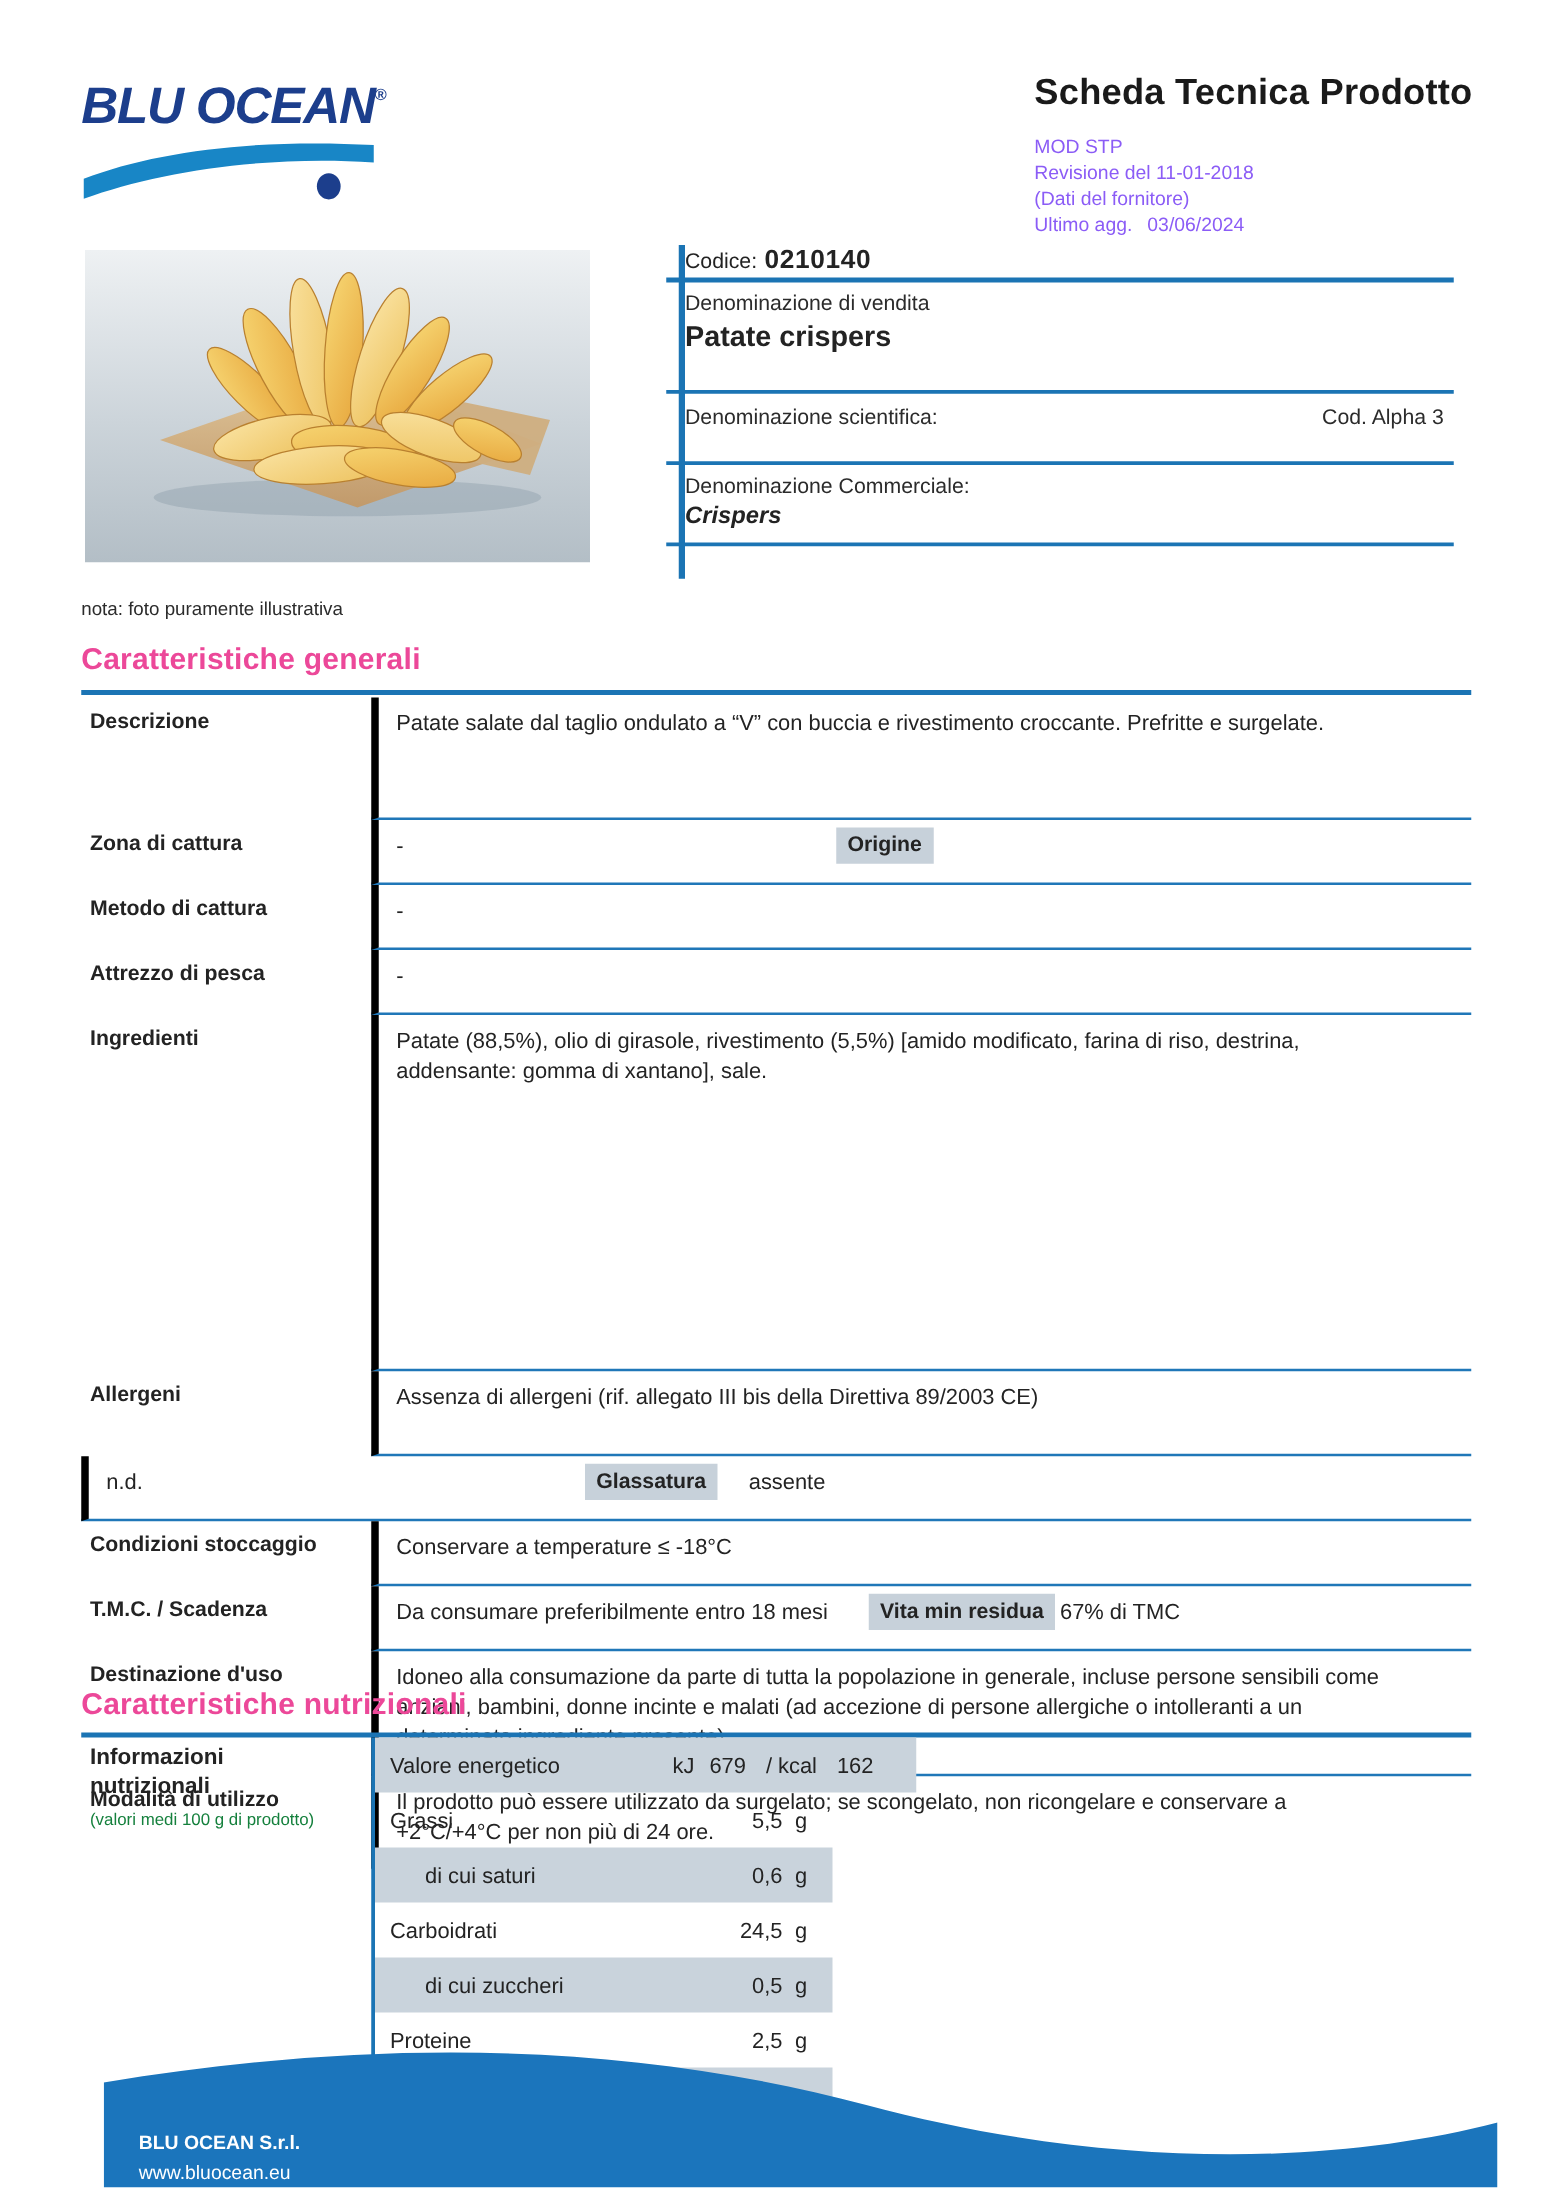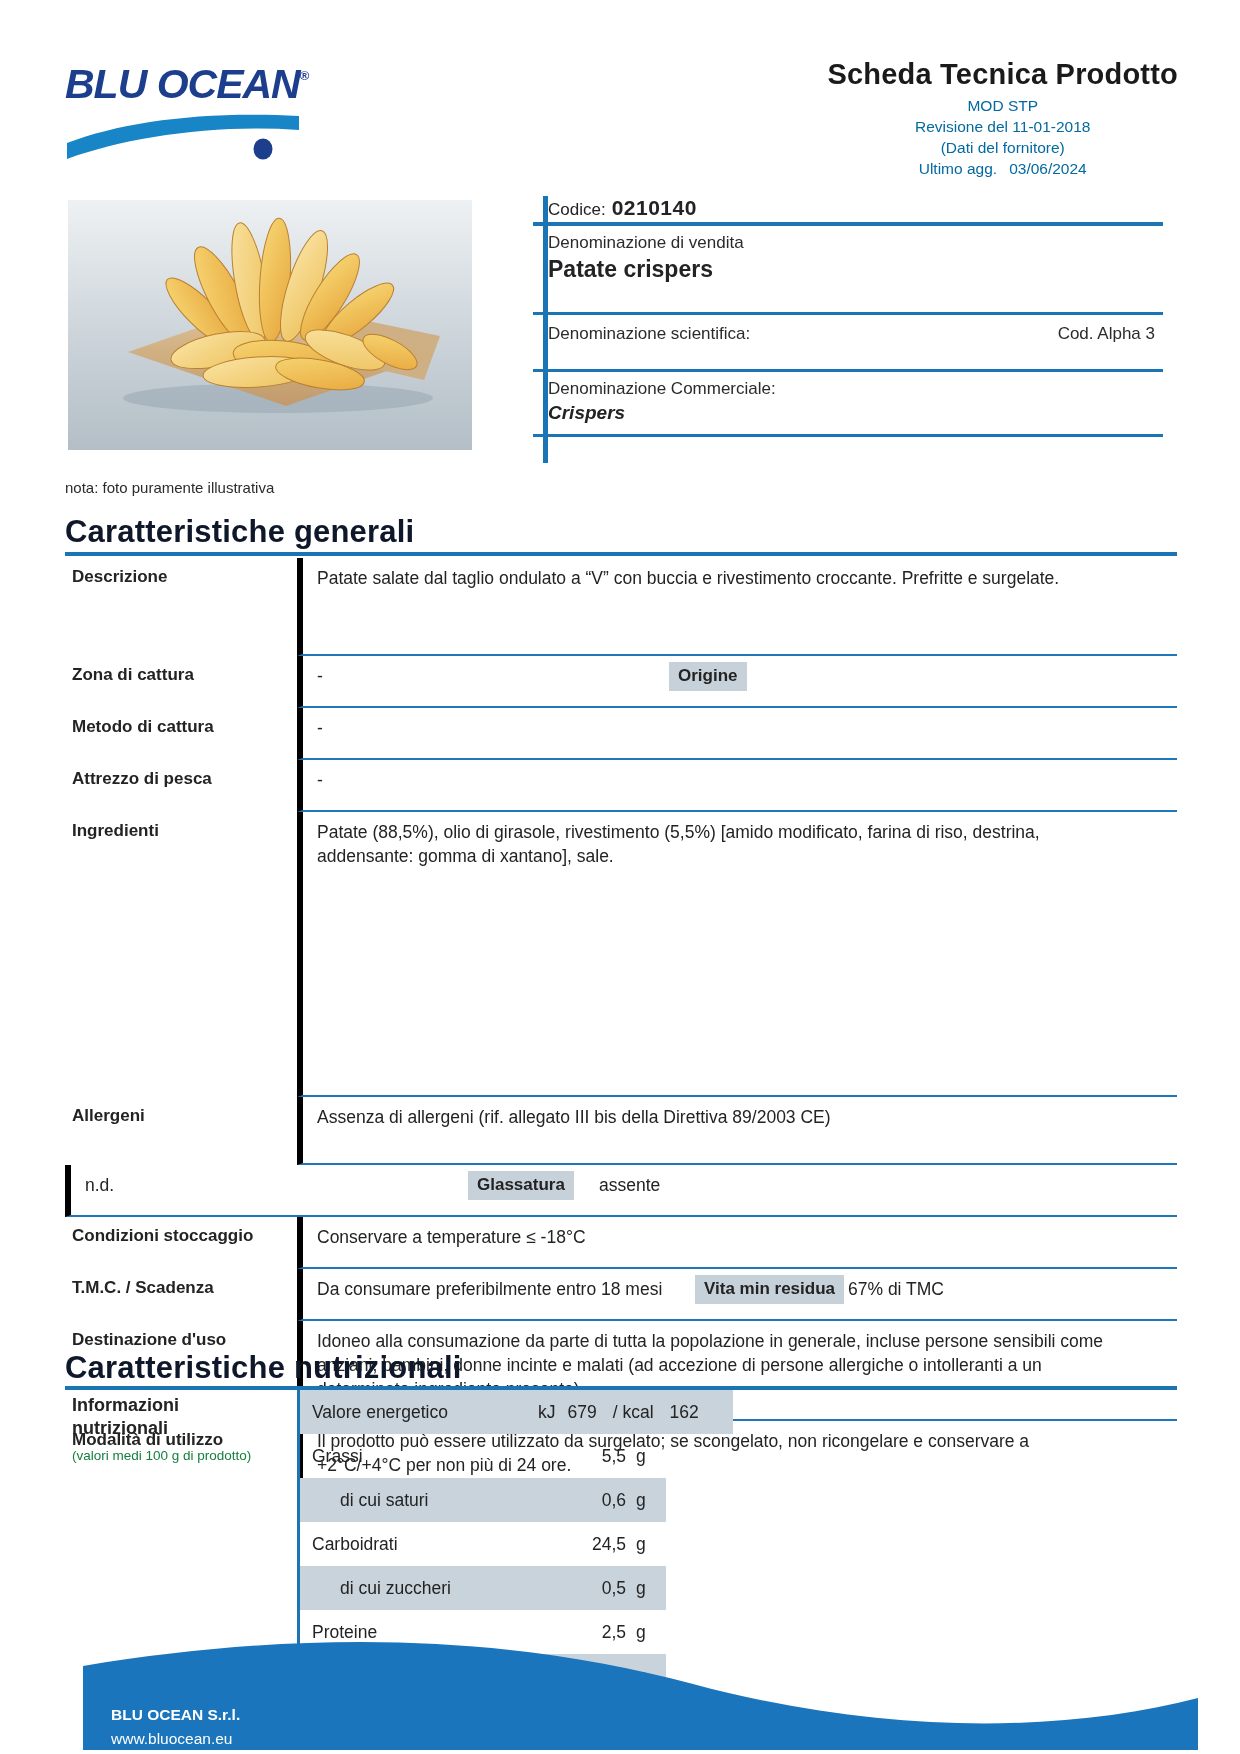--- a/index.html
+++ b/index.html
@@ -7,42 +7,42 @@
   .page {
     position:relative; width:1240px; height:1754px; background:#ffffff;
     font-family:"Liberation Sans", sans-serif; color:#232323; overflow:hidden;
   }
   
   .logo { position:absolute; left:65px; top:64px; width:260px; }
   .logo-text { font-weight:bold; font-style:italic; font-size:41px; letter-spacing:-1px;
                color:#1C3E8C; white-space:nowrap; line-height:1; }
   .logo-reg { font-size:13px; font-style:normal; vertical-align:18px; letter-spacing:0; }
   .logo-swoosh { display:block; margin-top:2px; }
-  .title-block { position:absolute; right:62px; top:58px; text-align:center; }
+  .title-block { position:absolute; right:62px; top:58px; text-align:left; }
   .doc-title { font-size:29px; font-weight:bold; color:#1a1a1a; letter-spacing:.2px; }
-  .doc-meta { font-size:15.5px; line-height:21px; color:#0369a1; margin-top:4px; }
+  .doc-meta { font-size:15.5px; line-height:21px; color:#8b5cf6; margin-top:16px; }
   .doc-meta .gap { display:inline-block; width:12px; }
   
   .panel { position:absolute; left:543px; top:196px; width:620px;
            border-left:5px solid #1B74B4; }
   .p-row-code { height:26px; display:flex; align-items:baseline; }
   .p-code-label { font-size:17px; }
   .p-code-value { font-size:21px; font-weight:bold; margin-left:6px; letter-spacing:.5px; }
   .p-hr4 { height:4px; background:#1B74B4; margin-left:-15px; }
   .p-hr3 { height:3px; background:#1B74B4; margin-left:-15px; }
   .p-sec { position:relative; }
   .p-label { font-size:17px; color:#2b2b2b; }
   .p-name  { font-size:23px; font-weight:bold; margin-top:3px; }
   .p-sci   { display:flex; justify-content:space-between; padding-right:8px; }
   .p-comm-name { font-size:19px; font-weight:bold; font-style:italic; margin-top:3px; }
   
   .photo { position:absolute; left:68px; top:200px; width:404px; height:250px; }
   .photo-note { position:absolute; left:65px; top:479px; font-size:15px; color:#2b2b2b; }
   
-  .sec-head { position:absolute; left:65px; font-size:31px; font-weight:bold; color:#0f172a; letter-spacing:.2px; }
+  .sec-head { position:absolute; left:65px; font-size:24px; font-weight:bold; color:#ec4899; letter-spacing:.2px; }
   .thick-line { position:absolute; left:65px; width:1112px; height:4px; background:#1B74B4; }
   
   .gtable { position:absolute; left:65px; top:558px; width:1112px; }
   .grow { display:flex; align-items:stretch; }
   .glabel { width:232px; flex:none; font-weight:bold; font-size:17px; padding:9px 6px 0 7px; }
   .gcontent { flex:1; border-left:6px solid #000000; border-bottom:2px solid #2077B8;
               font-size:17.5px; padding:8px 10px 18px 14px; position:relative; line-height:24px; }
   .gcontent.nb { border-bottom:none; }
   .badge { position:absolute; top:6px; background:#C7D1DA; font-weight:bold;
            padding:2px 9px 3px 9px; font-size:17px; white-space:nowrap; }

